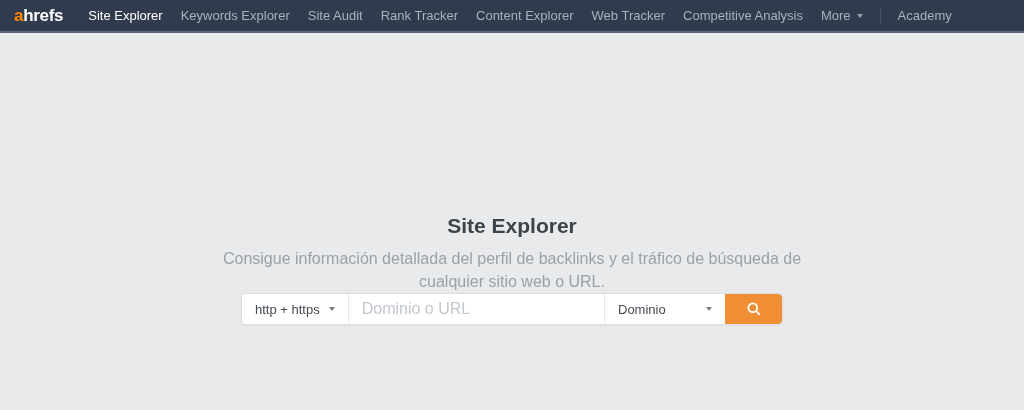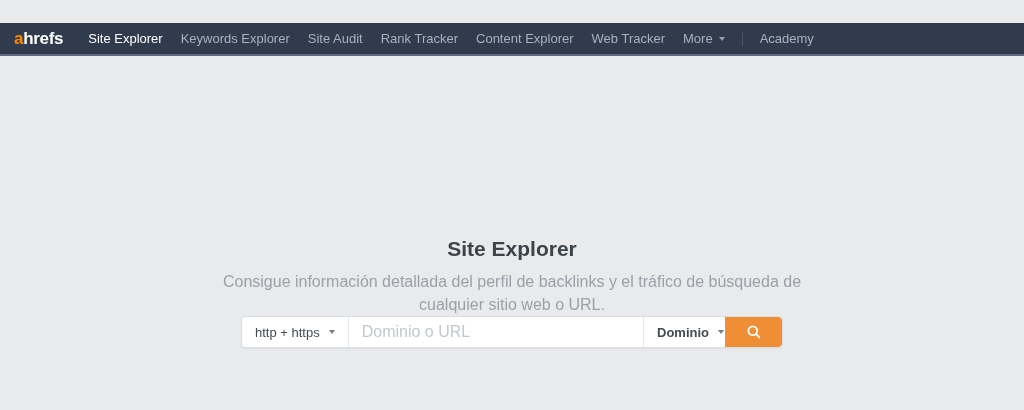--- a/index.html
+++ b/index.html
@@ -11,21 +11,20 @@
 
   
   .navbar {
     height: 33px;
     background: #313b4e;
     border-bottom: 2px solid #5e6880;
     display: flex;
     align-items: center;
     padding: 0 14px;
     white-space: nowrap;
-    margin-top: 23px;
   }
   .logo {
     font-size: 17px;
     font-weight: 700;
     letter-spacing: -0.3px;
     margin-right: 16px;
     cursor: pointer;
     line-height: 1;
   }
   .logo-a   { color: #ff8800; }
@@ -108,25 +107,24 @@
     border: none;
     outline: none;
     padding: 8px 13px;
     font-size: 16px;
     font-family: Liberation Sans, sans-serif;
     color: #454b52;
     min-width: 0;
   }
   .search-input::placeholder { color: #c2c8cd; }
   .seg-mode {
-    width: 82px;
+    width: 121px;
     padding: 0 13px;
     border-left: 1px solid #e6e9ec;
     justify-content: space-between;
-    font-weight: bold;
   }
   .search-btn {
     width: 57px;
     border: none;
     background: #ef8e35;
     display: flex;
     align-items: center;
     justify-content: center;
     cursor: pointer;
     border-radius: 0 4px 4px 0;
@@ -140,20 +138,21 @@
     <span class="logo-a">a</span><span class="logo-rest">hrefs</span>
   </div>
 
   <nav class="nav-items">
     <a class="nav-item active">Site Explorer</a>
     <a class="nav-item">Keywords Explorer</a>
     <a class="nav-item">Site Audit</a>
     <a class="nav-item">Rank Tracker</a>
     <a class="nav-item">Content Explorer</a>
     <a class="nav-item">Web Tracker</a>
+    <a class="nav-item">Competitive Analysis</a>
     <a class="nav-item">
       <span>More</span>
       <span class="caret"></span>
     </a>
   </nav>
 
   <div class="nav-divider"></div>
 
   <a class="nav-item">
     <span>Academy</span>

